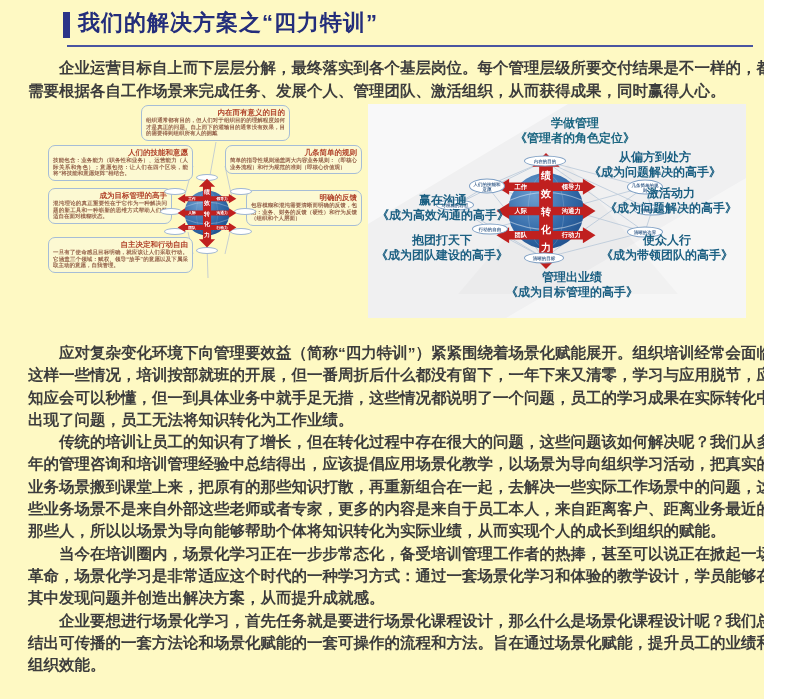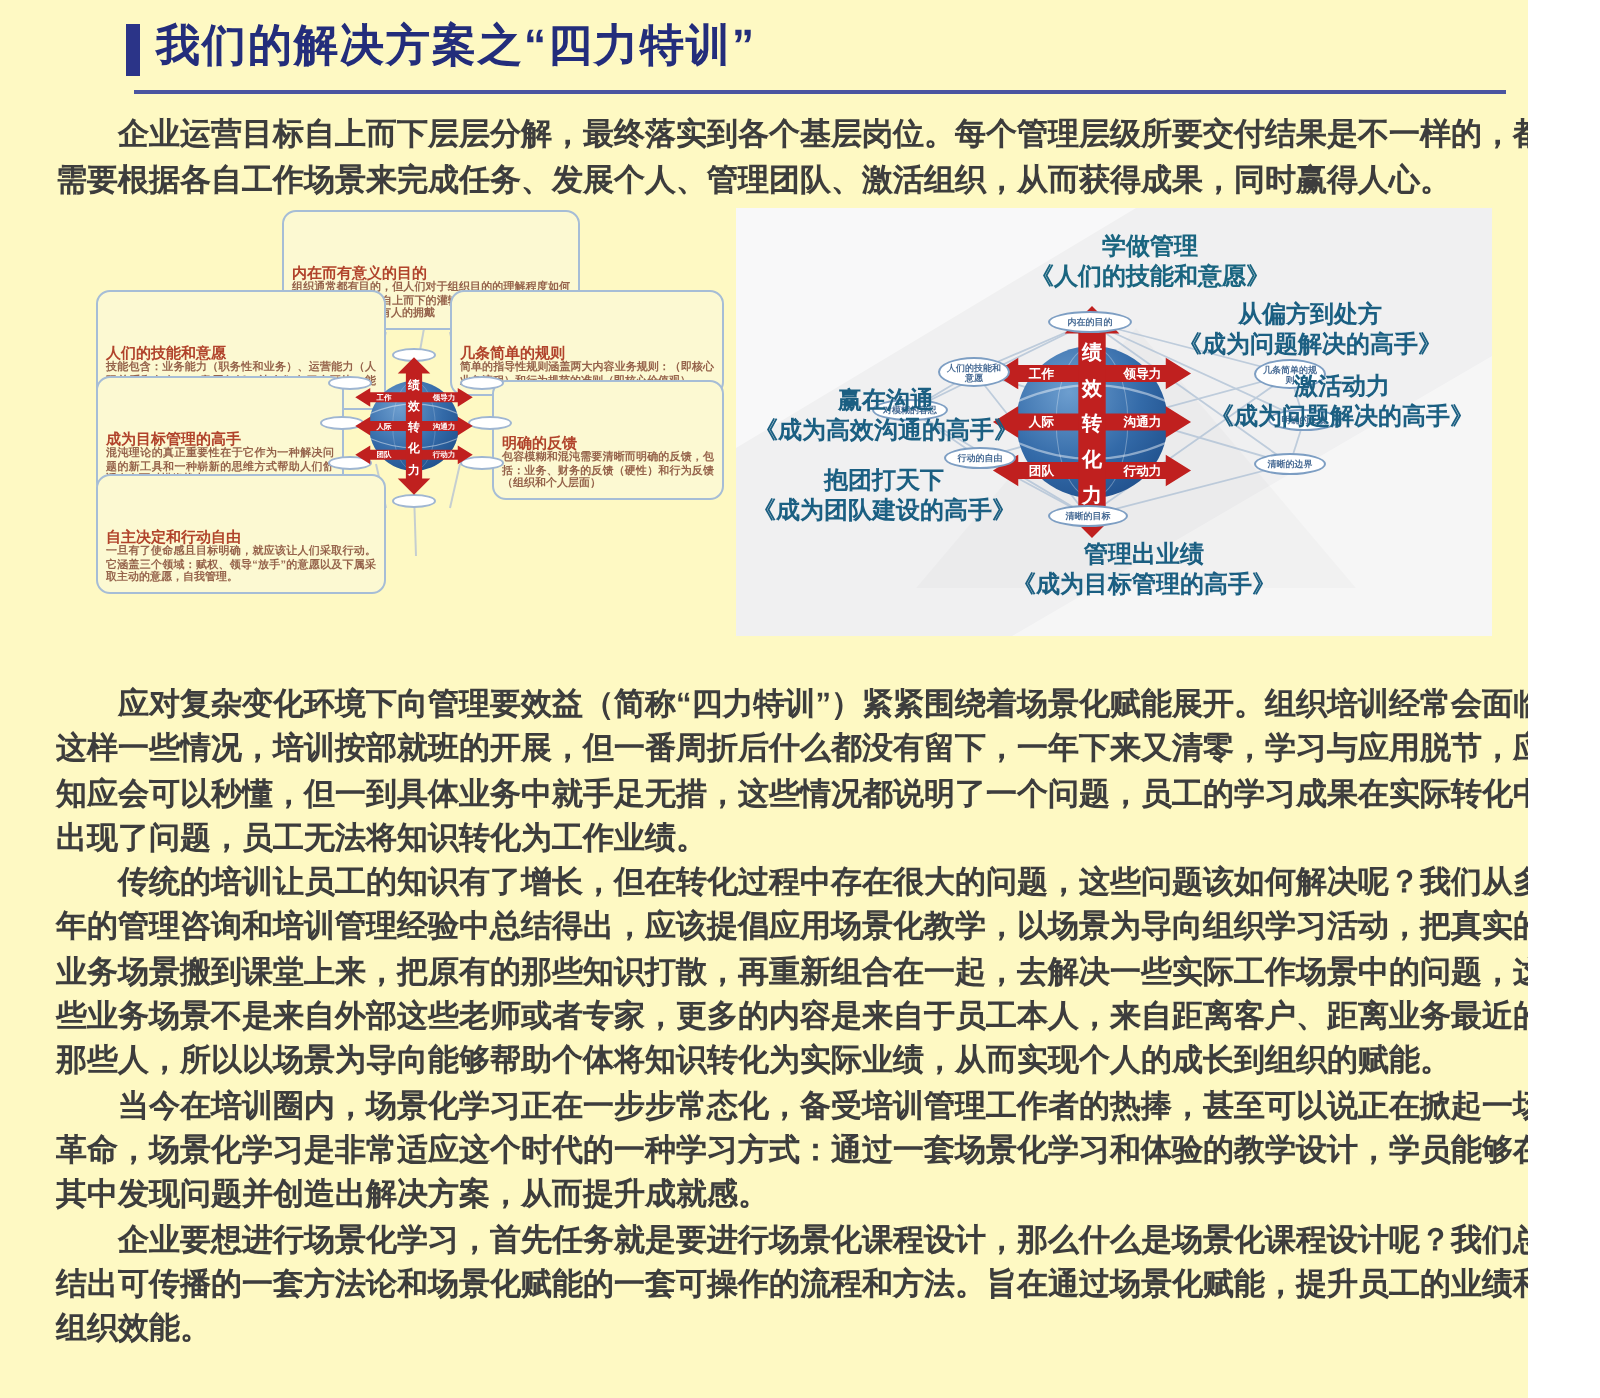--- a/index.html
+++ b/index.html
@@ -14,21 +14,21 @@
   .header-rule { position:absolute; left:67px; top:45px; width:686px; height:2px; background:#4a55a0; }
   
   .intro { position:absolute; left:28px; top:56px; width:744px; }
   .para { font-size:15.5px; line-height:23px; font-weight:bold; color:#3d3d3d; text-indent:2em; text-align:justify; }
   .body-text { position:absolute; left:28px; top:342px; width:744px; }
   .body-text .para { line-height:22.3px; }
   
   .left-diagram { position:absolute; left:18px; top:104px; width:348px; height:218px; }
   .connector-svg { position:absolute; left:0; top:0; z-index:0; }
   .lbox { position:absolute; z-index:1; background:#fcf9d2; border:1px solid #a6bdd6; border-radius:7px; padding:2px 4px 3px; }
-  .lbox h4 { font-size:7.5px; line-height:9px; font-weight:bold; color:#b1432b; text-align:left;margin-top:24px; }
+  .lbox h4 { font-size:7.5px; line-height:9px; font-weight:bold; color:#b1432b; text-align:right; }
   .lbox p  { font-size:5.5px; line-height:6.6px; font-weight:bold; color:#96644c; text-align:justify; }
   .box-purpose  { left:123px; top:1px;   width:149px; }
   .box-skills   { left:30px;  top:41px;  width:145px; }
   .box-rules    { left:207px; top:41px;  width:137px; }
   .box-ambiguity{ left:30px;  top:84px;  width:124px; }
   .box-feedback { left:228px; top:86px;  width:116px; }
   .box-autonomy { left:30px;  top:133px; width:145px; }
   .box-boundary { left:207px; top:133px; width:137px; }
   .box-goals    { left:115px; top:174px; width:142px; }
   .mini-globe { position:absolute; left:157px; top:74px; width:64px; height:70px; z-index:2; }
@@ -211,37 +211,41 @@
     <div class="oval" style="left:119px;top:82px;width:36px;height:15px">人们的技能和意愿</div>
     <div class="oval" style="left:277px;top:83px;width:36px;height:15px">几条简单的规则</div>
     <div class="oval" style="left:87px;top:101px;width:38px;height:11px">对模糊的容忍</div>
     <div class="oval" style="left:284px;top:106px;width:36px;height:11px">明确的反馈</div>
     <div class="oval" style="left:122px;top:125px;width:36px;height:11px">行动的自由</div>
     <div class="oval" style="left:277px;top:128px;width:36px;height:11px">清晰的边界</div>
     <div class="oval" style="left:176px;top:154px;width:40px;height:11px">清晰的目标</div>
 
     <div class="rlabel lbl-learn">
       <span class="t">学做管理</span>
-      <span class="b">《人们的技能和意愿》</span>
+      <span class="b">《管理者的角色定位》</span>
     </div>
     <div class="rlabel lbl-remedy">
       <span class="t">从偏方到处方</span>
       <span class="b">《成为问题解决的高手》</span>
     </div>
     <div class="rlabel lbl-comm">
       <span class="t">赢在沟通</span>
       <span class="b">《成为高效沟通的高手》</span>
     </div>
     <div class="rlabel lbl-motivate">
       <span class="t">激活动力</span>
       <span class="b">《成为问题解决的高手》</span>
     </div>
     <div class="rlabel lbl-team">
       <span class="t">抱团打天下</span>
       <span class="b">《成为团队建设的高手》</span>
+    </div>
+    <div class="rlabel lbl-lead">
+      <span class="t">使众人行</span>
+      <span class="b">《成为带领团队的高手》</span>
     </div>
     <div class="rlabel lbl-result">
       <span class="t">管理出业绩</span>
       <span class="b">《成为目标管理的高手》</span>
     </div>
   </div>
 
   <div class="body-text">
     <p class="para">应对复杂变化环境下向管理要效益（简称“四力特训”）紧紧围绕着场景化赋能展开。组织培训经常会面临这样一些情况，培训按部就班的开展，但一番周折后什么都没有留下，一年下来又清零，学习与应用脱节，应知应会可以秒懂，但一到具体业务中就手足无措，这些情况都说明了一个问题，员工的学习成果在实际转化中出现了问题，员工无法将知识转化为工作业绩。</p>
     <p class="para">传统的培训让员工的知识有了增长，但在转化过程中存在很大的问题，这些问题该如何解决呢？我们从多年的管理咨询和培训管理经验中总结得出，应该提倡应用场景化教学，以场景为导向组织学习活动，把真实的业务场景搬到课堂上来，把原有的那些知识打散，再重新组合在一起，去解决一些实际工作场景中的问题，这些业务场景不是来自外部这些老师或者专家，更多的内容是来自于员工本人，来自距离客户、距离业务最近的那些人，所以以场景为导向能够帮助个体将知识转化为实际业绩，从而实现个人的成长到组织的赋能。</p>

